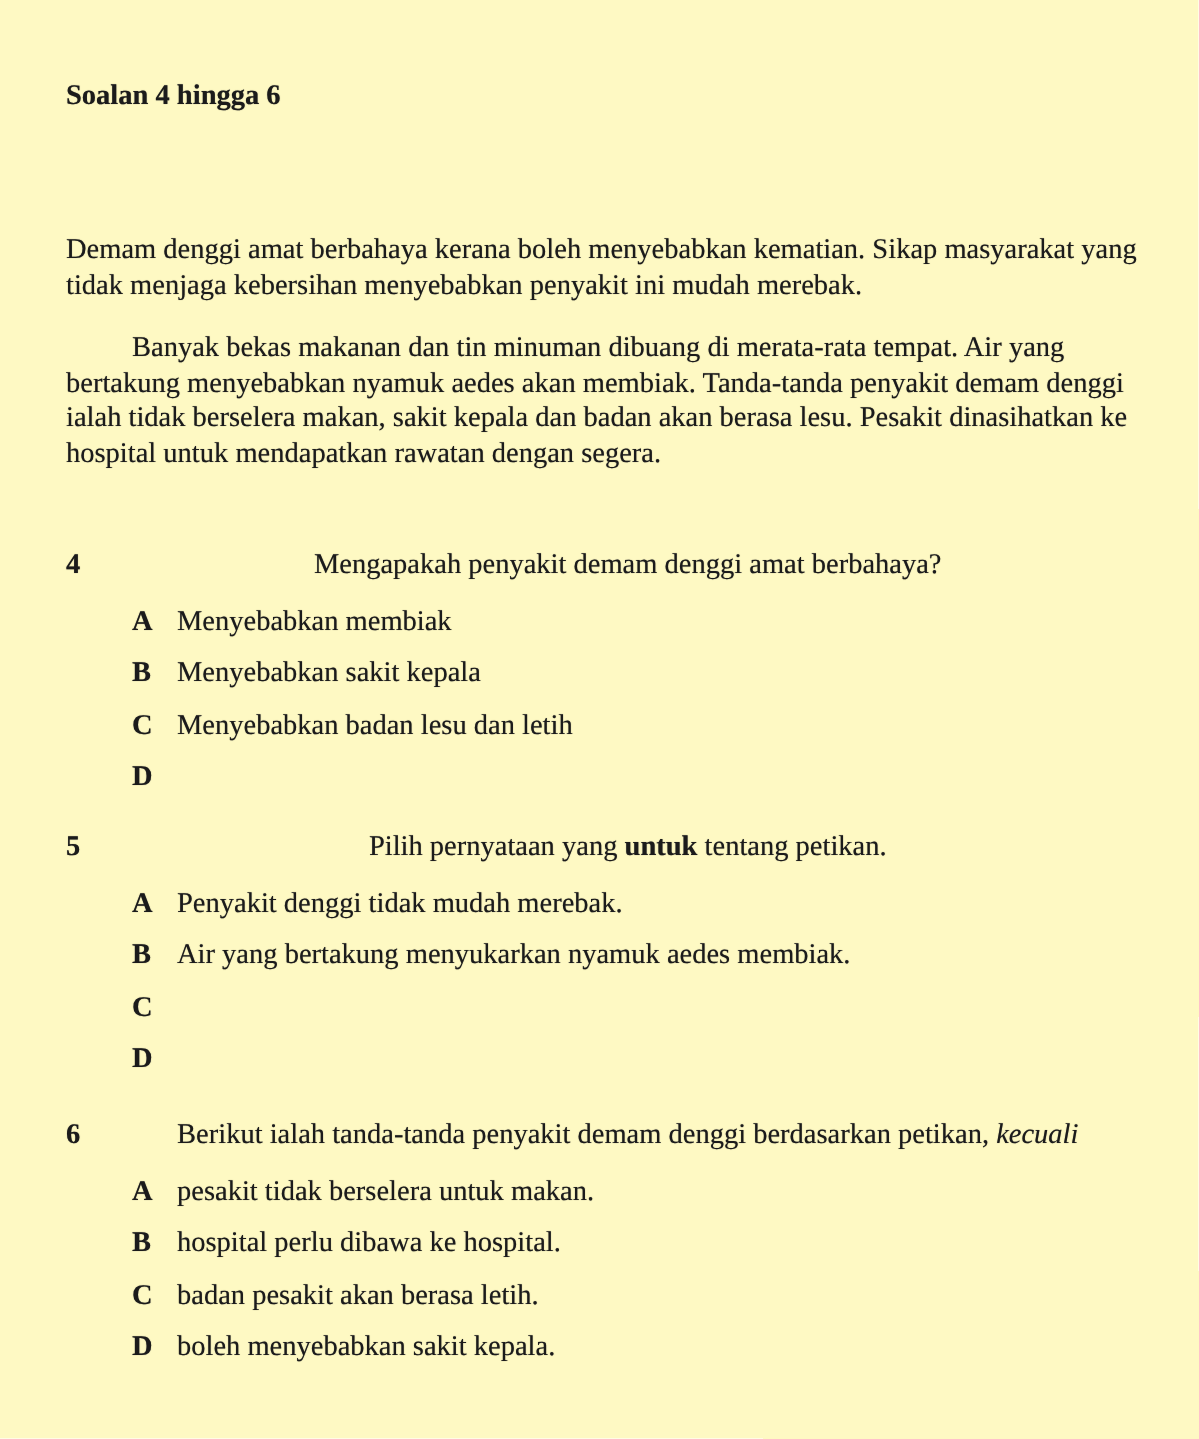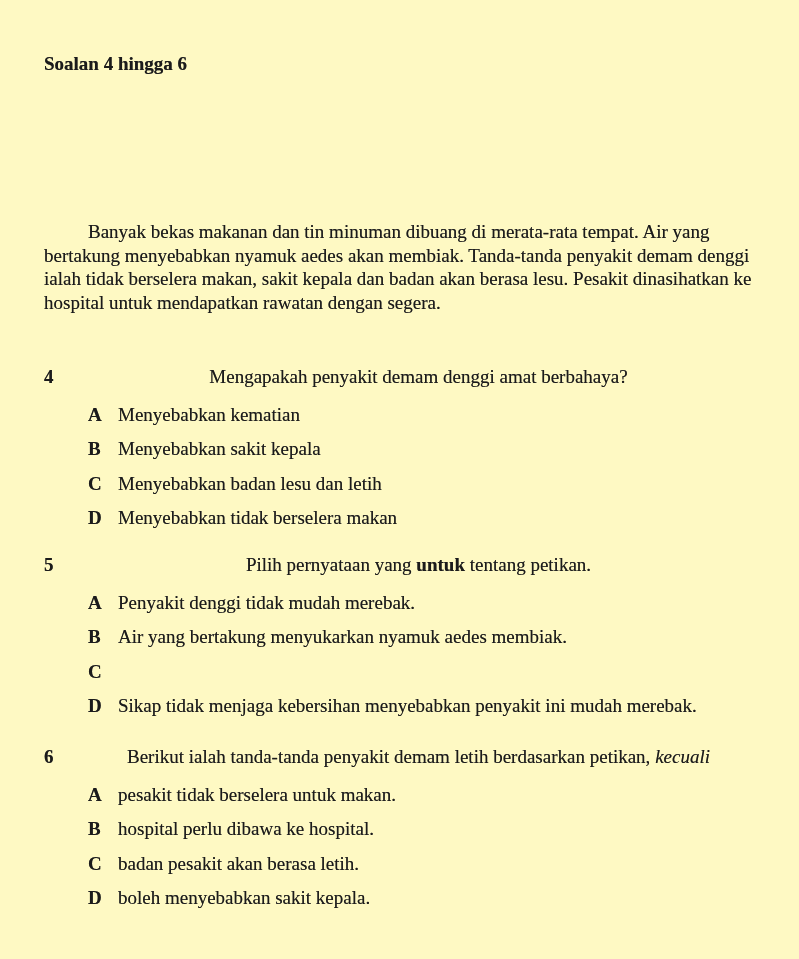--- a/index.html
+++ b/index.html
@@ -79,43 +79,43 @@
   .opt-text { flex: 1; }
 </style>
 </head>
 <body>
 
 <div class="doc-page">
 
   <div class="abs doc-title">Soalan 4 hingga 6</div>
 
 
+  <div class="abs passage-p passage-p1">Demam denggi amat berbahaya kerana boleh menyebabkan kematian. Sikap masyarakat yang tidak menjaga kebersihan menyebabkan penyakit ini mudah merebak.</div>
 
   <div class="abs passage-p passage-p2">Banyak bekas makanan dan tin minuman dibuang di merata-rata tempat. Air yang bertakung menyebabkan nyamuk aedes akan membiak. Tanda-tanda penyakit demam denggi ialah tidak berselera makan, sakit kepala dan badan akan berasa lesu. Pesakit dinasihatkan ke hospital untuk mendapatkan rawatan dengan segera.</div>
 
   <div class="abs question q4">
     <div class="q-header">
       <span class="q-num">4</span>
       <span class="q-text">Mengapakah penyakit demam denggi amat berbahaya?</span>
     </div>
     <div class="opt-row first">
       <span class="opt-letter">A</span>
-      <span class="opt-text">Menyebabkan kematian</span>
+      <span class="opt-text">Menyebabkan membiak</span>
     </div>
     <div class="opt-row">
       <span class="opt-letter">B</span>
       <span class="opt-text">Menyebabkan sakit kepala</span>
     </div>
     <div class="opt-row">
       <span class="opt-letter">C</span>
       <span class="opt-text">Menyebabkan badan lesu dan letih</span>
     </div>
     <div class="opt-row">
       <span class="opt-letter">D</span>
-      <span class="opt-text">Menyebabkan tidak berselera makan</span>
     </div>
   </div>
 
   <div class="abs question q5">
     <div class="q-header">
       <span class="q-num">5</span>
       <span class="q-text"><span>Pilih pernyataan yang </span><span class="bold-word">untuk</span><span> tentang petikan.</span></span>
     </div>
     <div class="opt-row first">
       <span class="opt-letter">A</span>
@@ -123,28 +123,27 @@
     </div>
     <div class="opt-row">
       <span class="opt-letter">B</span>
       <span class="opt-text">Air yang bertakung menyukarkan nyamuk aedes membiak.</span>
     </div>
     <div class="opt-row">
       <span class="opt-letter">C</span>
     </div>
     <div class="opt-row">
       <span class="opt-letter">D</span>
-      <span class="opt-text">Sikap tidak menjaga kebersihan menyebabkan penyakit ini mudah merebak.</span>
     </div>
   </div>
 
   <div class="abs question q6">
     <div class="q-header">
       <span class="q-num">6</span>
-      <span class="q-text"><span>Berikut ialah tanda-tanda penyakit demam letih berdasarkan petikan, </span><span class="italic-word">kecuali</span></span>
+      <span class="q-text"><span>Berikut ialah tanda-tanda penyakit demam denggi berdasarkan petikan, </span><span class="italic-word">kecuali</span></span>
     </div>
     <div class="opt-row first">
       <span class="opt-letter">A</span>
       <span class="opt-text">pesakit tidak berselera untuk makan.</span>
     </div>
     <div class="opt-row">
       <span class="opt-letter">B</span>
       <span class="opt-text">hospital perlu dibawa ke hospital.</span>
     </div>
     <div class="opt-row">

